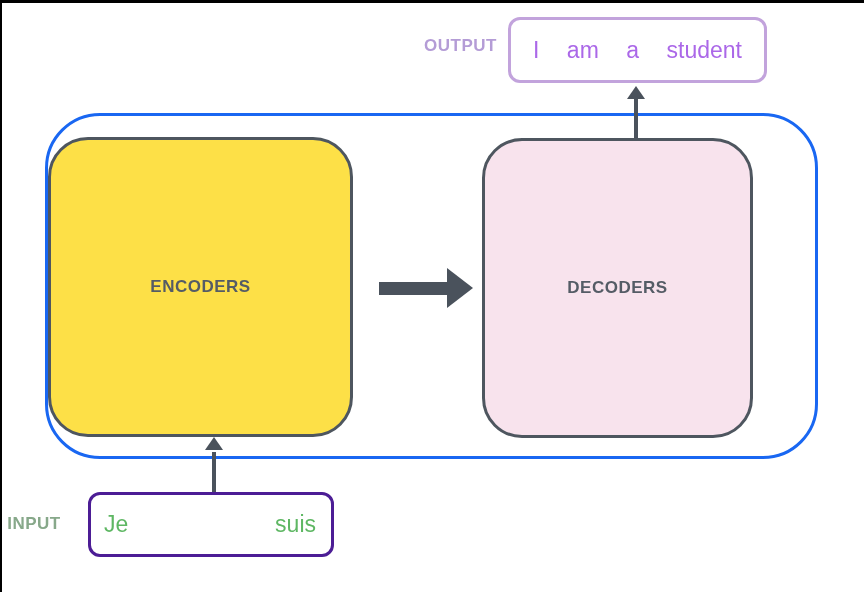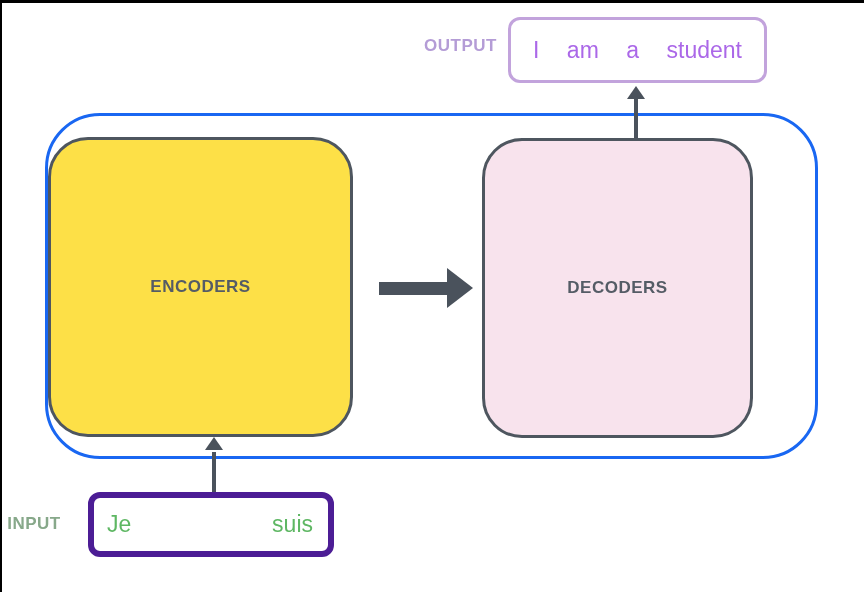--- a/index.html
+++ b/index.html
@@ -82,21 +82,21 @@
   }
 
   
   .input-label {
     position: absolute; left: 2px; top: 514px; width: 64px;
     text-align: center; font-size: 17px; font-weight: bold;
     letter-spacing: 0.5px; color: #87a88a;
   }
   .input-box {
     position: absolute; left: 88px; top: 492px; width: 246px; height: 65px;
-    box-sizing: border-box; border: 6px solid #4c1d95; border-radius: 12px;
+    box-sizing: border-box; border: 3px solid #4c1d95; border-radius: 12px;
     background: #ffffff;
     display: flex; align-items: center; justify-content: space-between;
     padding: 0 15px 0 13px; font-size: 23px; color: #5eb763;
   }
 </style>
 </head>
 <body>
 
 <div class="canvas">
 

